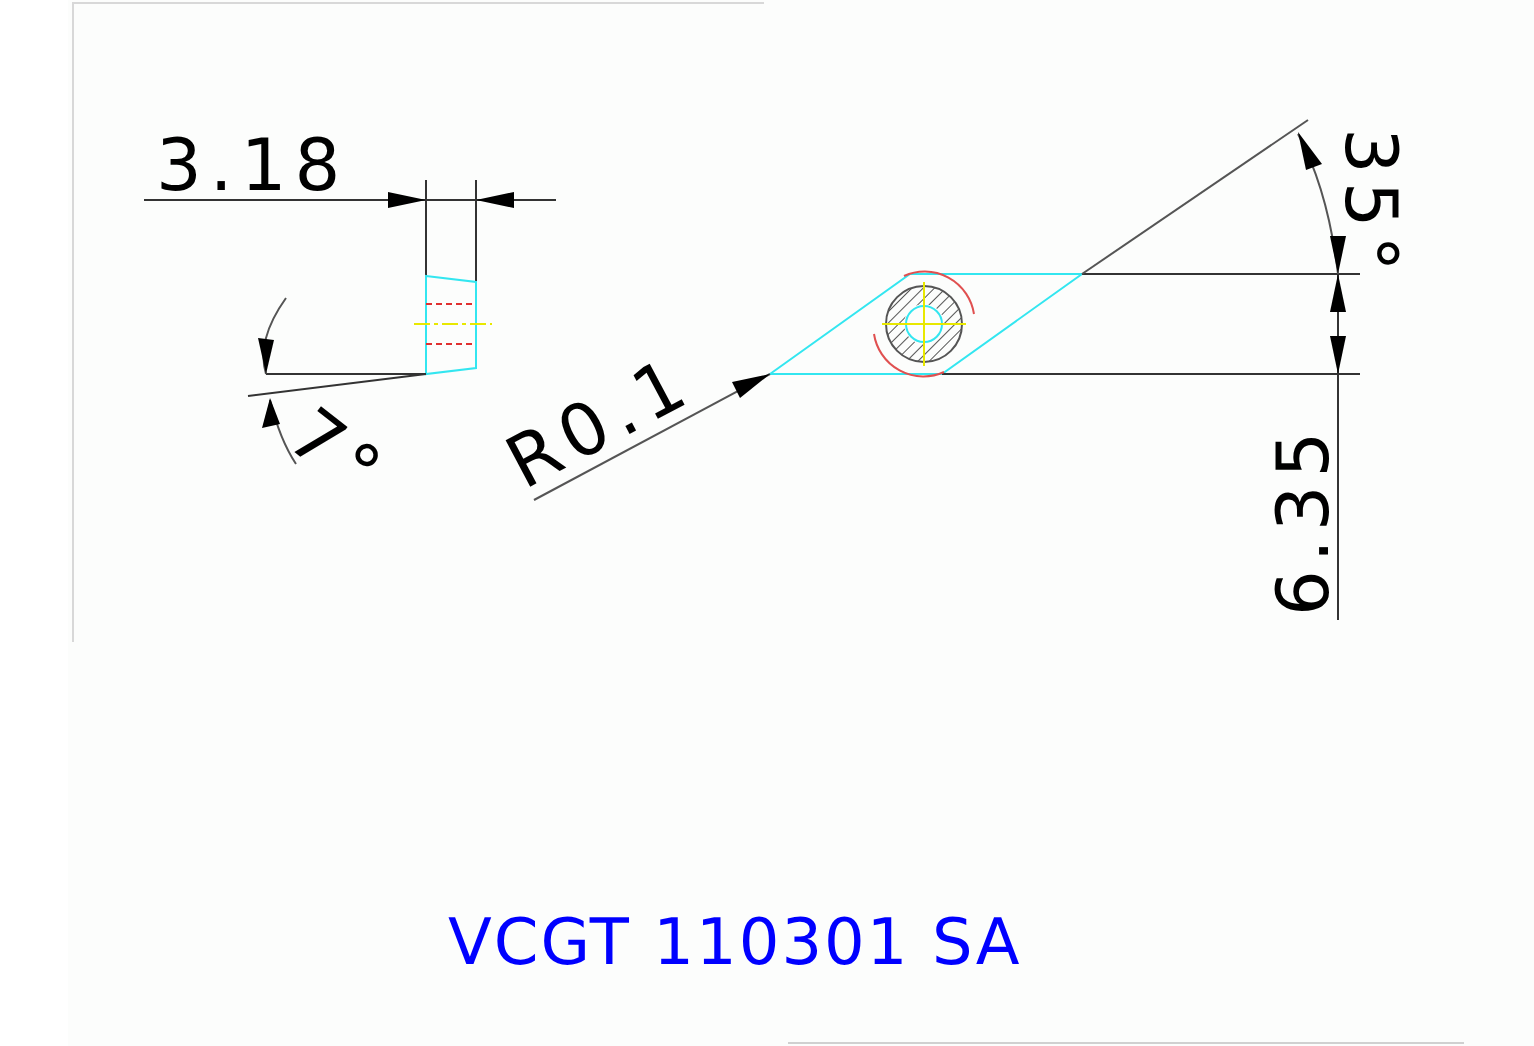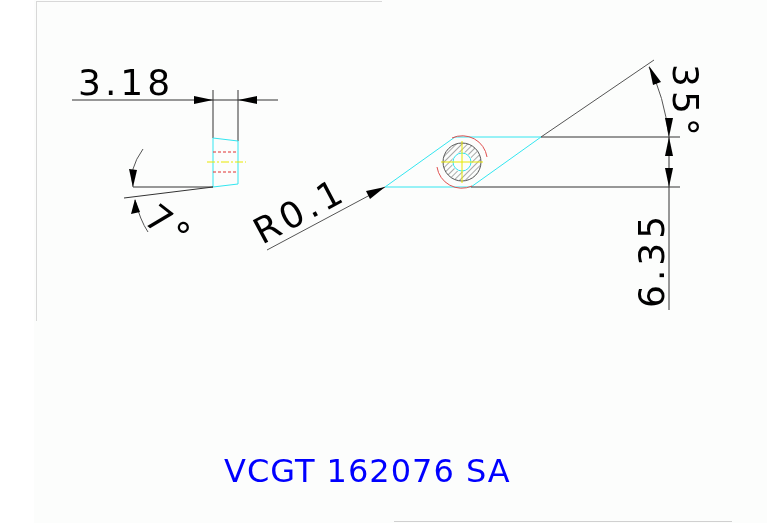--- a/index.html
+++ b/index.html
@@ -122,14 +122,14 @@
       <line x1="669" y1="137" x2="669" y2="310" stroke="#333" stroke-width="1"></line>
       <polygon points="669,137 665,156 673,156" fill="#000"></polygon>
       <polygon points="669,187 665,168 673,168" fill="#000"></polygon>
 
       <text class="dim-text" x="0" y="0" transform="translate(673,64) rotate(90)">35°</text>
 
       <text class="dim-text" x="0" y="0" transform="translate(664,308) rotate(-90)">6.35</text>
     </g>
   </svg>
 
-  <div class="title">VCGT 162076 SA</div>
+  <div class="title">VCGT 110301 SA</div>
 </div>
 
 </body></html>

